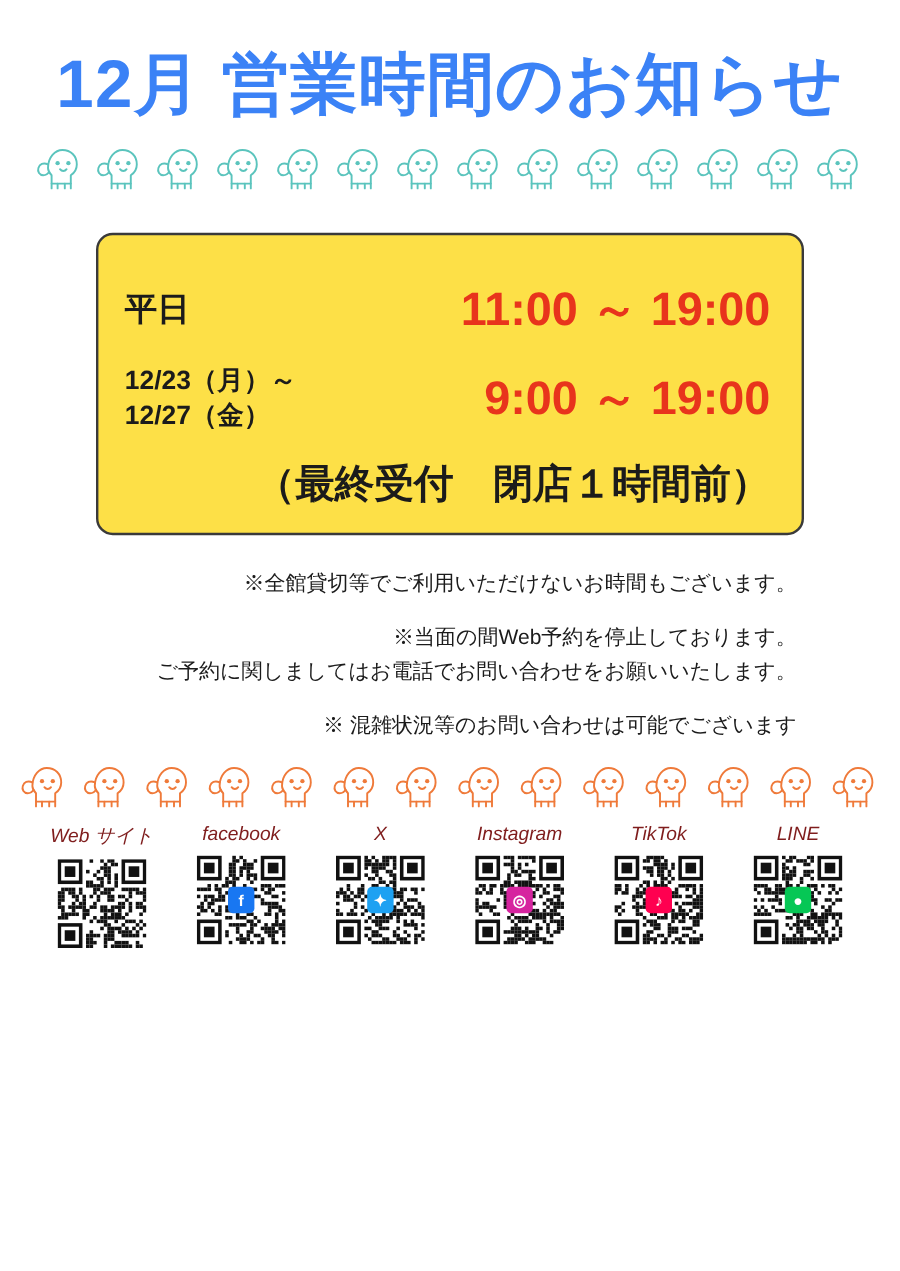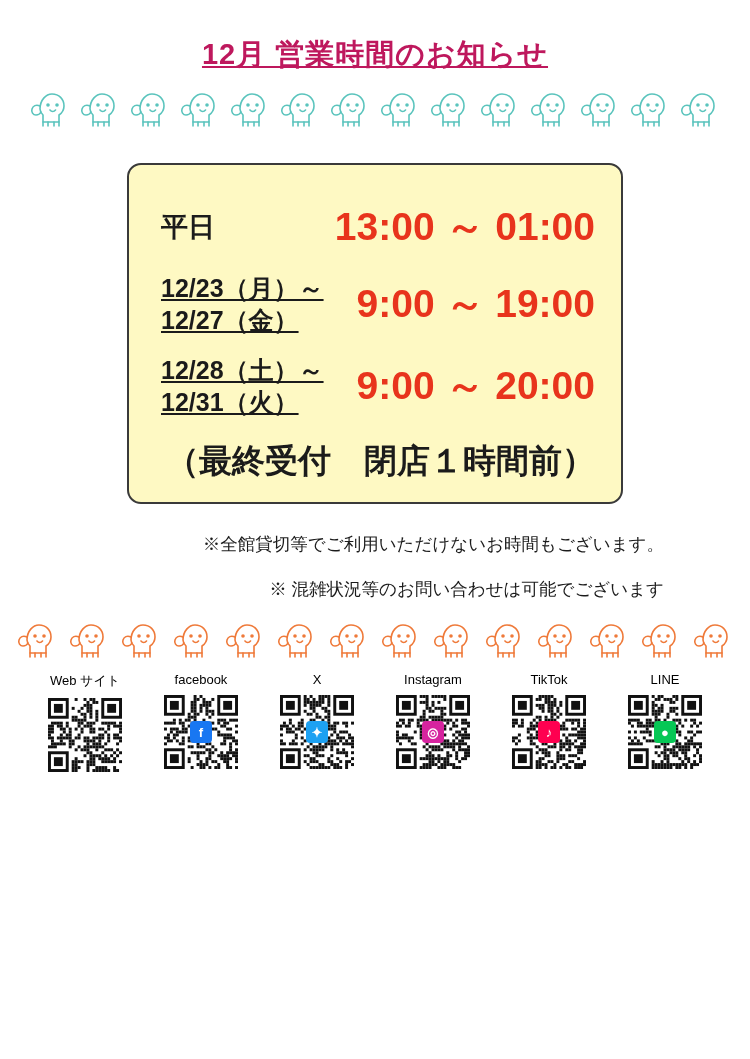--- a/index.html
+++ b/index.html
@@ -19,28 +19,27 @@
   .page {
     width: 750px;
     height: 1059px;
     position: relative;
     box-sizing: border-box;
   }
 
   
   .title {
     text-align: center;
-    font-size: 29px;
+    font-size: 56px;
     font-weight: bold;
-    color: #be185d;
+    color: #3b82f6;
     letter-spacing: 1px;
     padding-top: 38px;
     line-height: 1.15;
     white-space: nowrap;
-    text-decoration: underline;
   }
 
   
   .mascot-row {
     display: flex;
     justify-content: center;
     align-items: flex-end;
     gap: 8px;
     margin-top: 18px;
   }
@@ -50,46 +49,45 @@
   }
   .mascot {
     width: 42px;
     height: 40px;
     flex: 0 0 auto;
   }
 
   
   .hours-card {
     margin: 34px auto 0 auto;
-    width: 496px;
+    width: 590px;
     box-sizing: border-box;
-    background: #fef9c3;
+    background: #fde047;
     border: 2px solid #3a3a3a;
     border-radius: 14px;
-    padding: 26px 26px 18px 32px;
+    padding: 26px 26px 18px 22px;
   }
   .hours-table {
     width: 100%;
     border-collapse: collapse;
   }
   .hours-table td {
     vertical-align: middle;
     padding: 9px 0;
   }
   .hr-label {
     width: 45%;
     font-size: 27px;
     font-weight: bold;
     color: #1b1b1b;
     line-height: 1.28;
     white-space: nowrap;
   }
   .hr-label.small {
-    font-size: 25px;
-    text-decoration: underline;
+    font-size: 22px;
   }
   .hr-time {
     text-align: right;
     font-size: 39px;
     font-weight: bold;
     color: #e8341c;
     white-space: nowrap;
     letter-spacing: 0px;
   }
   .card-note {
@@ -138,24 +136,25 @@
     justify-content: center;
     align-items: flex-start;
     gap: 20px;
     margin-top: 12px;
   }
   .social-item {
     width: 96px;
     text-align: center;
   }
   .social-label {
-    font-size: 13px;
-    color: #000000;
+    font-size: 16px;
+    color: #7f1d1d;
     margin-bottom: 8px;
     white-space: nowrap;
+    font-style: italic;
   }
   .qr {
     width: 74px;
     height: 74px;
     margin: 0 auto;
     position: relative;
     background: #ffffff;
   }
   .qr canvas, .qr svg { display: block; }
   .qr-badge {
@@ -323,38 +322,38 @@
             <path d="M14 33 L14 37 M19 33 L19 37 M25 33 L25 37 M30 33 L30 37"></path>
           </g>
         </svg></div>
     </div>
 
   <div class="hours-card">
     <table class="hours-table">
       <tbody>
           <tr>
             <td class="hr-label">平日</td>
-            <td class="hr-time">13:00 ～ 01:00</td>
+            <td class="hr-time">11:00 ～ 19:00</td>
           </tr>
           <tr>
             <td class="hr-label small">12/23（月）～<br>12/27（金）</td>
             <td class="hr-time">9:00 ～ 19:00</td>
-          </tr>
-          <tr>
-            <td class="hr-label small">12/28（土）～<br>12/31（火）</td>
-            <td class="hr-time">9:00 ～ 20:00</td>
           </tr>
         </tbody>
     </table>
     <div class="card-note">（最終受付　閉店１時間前）</div>
   </div>
 
   <div class="notes">
       <div class="note-block">
         <div>※全館貸切等でご利用いただけないお時間もございます。</div>
+      </div>
+      <div class="note-block">
+        <div>※当面の間Web予約を停止しております。</div>
+        <span class="indent">ご予約に関しましてはお電話でお問い合わせをお願いいたします。</span>
       </div>
       <div class="note-block">
         <div>※ 混雑状況等のお問い合わせは可能でございます</div>
       </div>
     </div>
 
   <div class="mascot-row bottom bottom-mascots">
       <div class="mascot"><svg viewBox="0 0 42 40" width="42" height="40" xmlns="http://www.w3.org/2000/svg">
           <g fill="none" stroke="#ef7a3a" stroke-width="1.6" stroke-linejoin="round" stroke-linecap="round">
             <path d="M11 20 C11 11, 17 5, 23 5 C30 5, 35 10, 35 17 C35 21, 33 24, 30 26 L30 33 L14 33 L14 26 C12 24, 11 22, 11 20 Z"></path>

